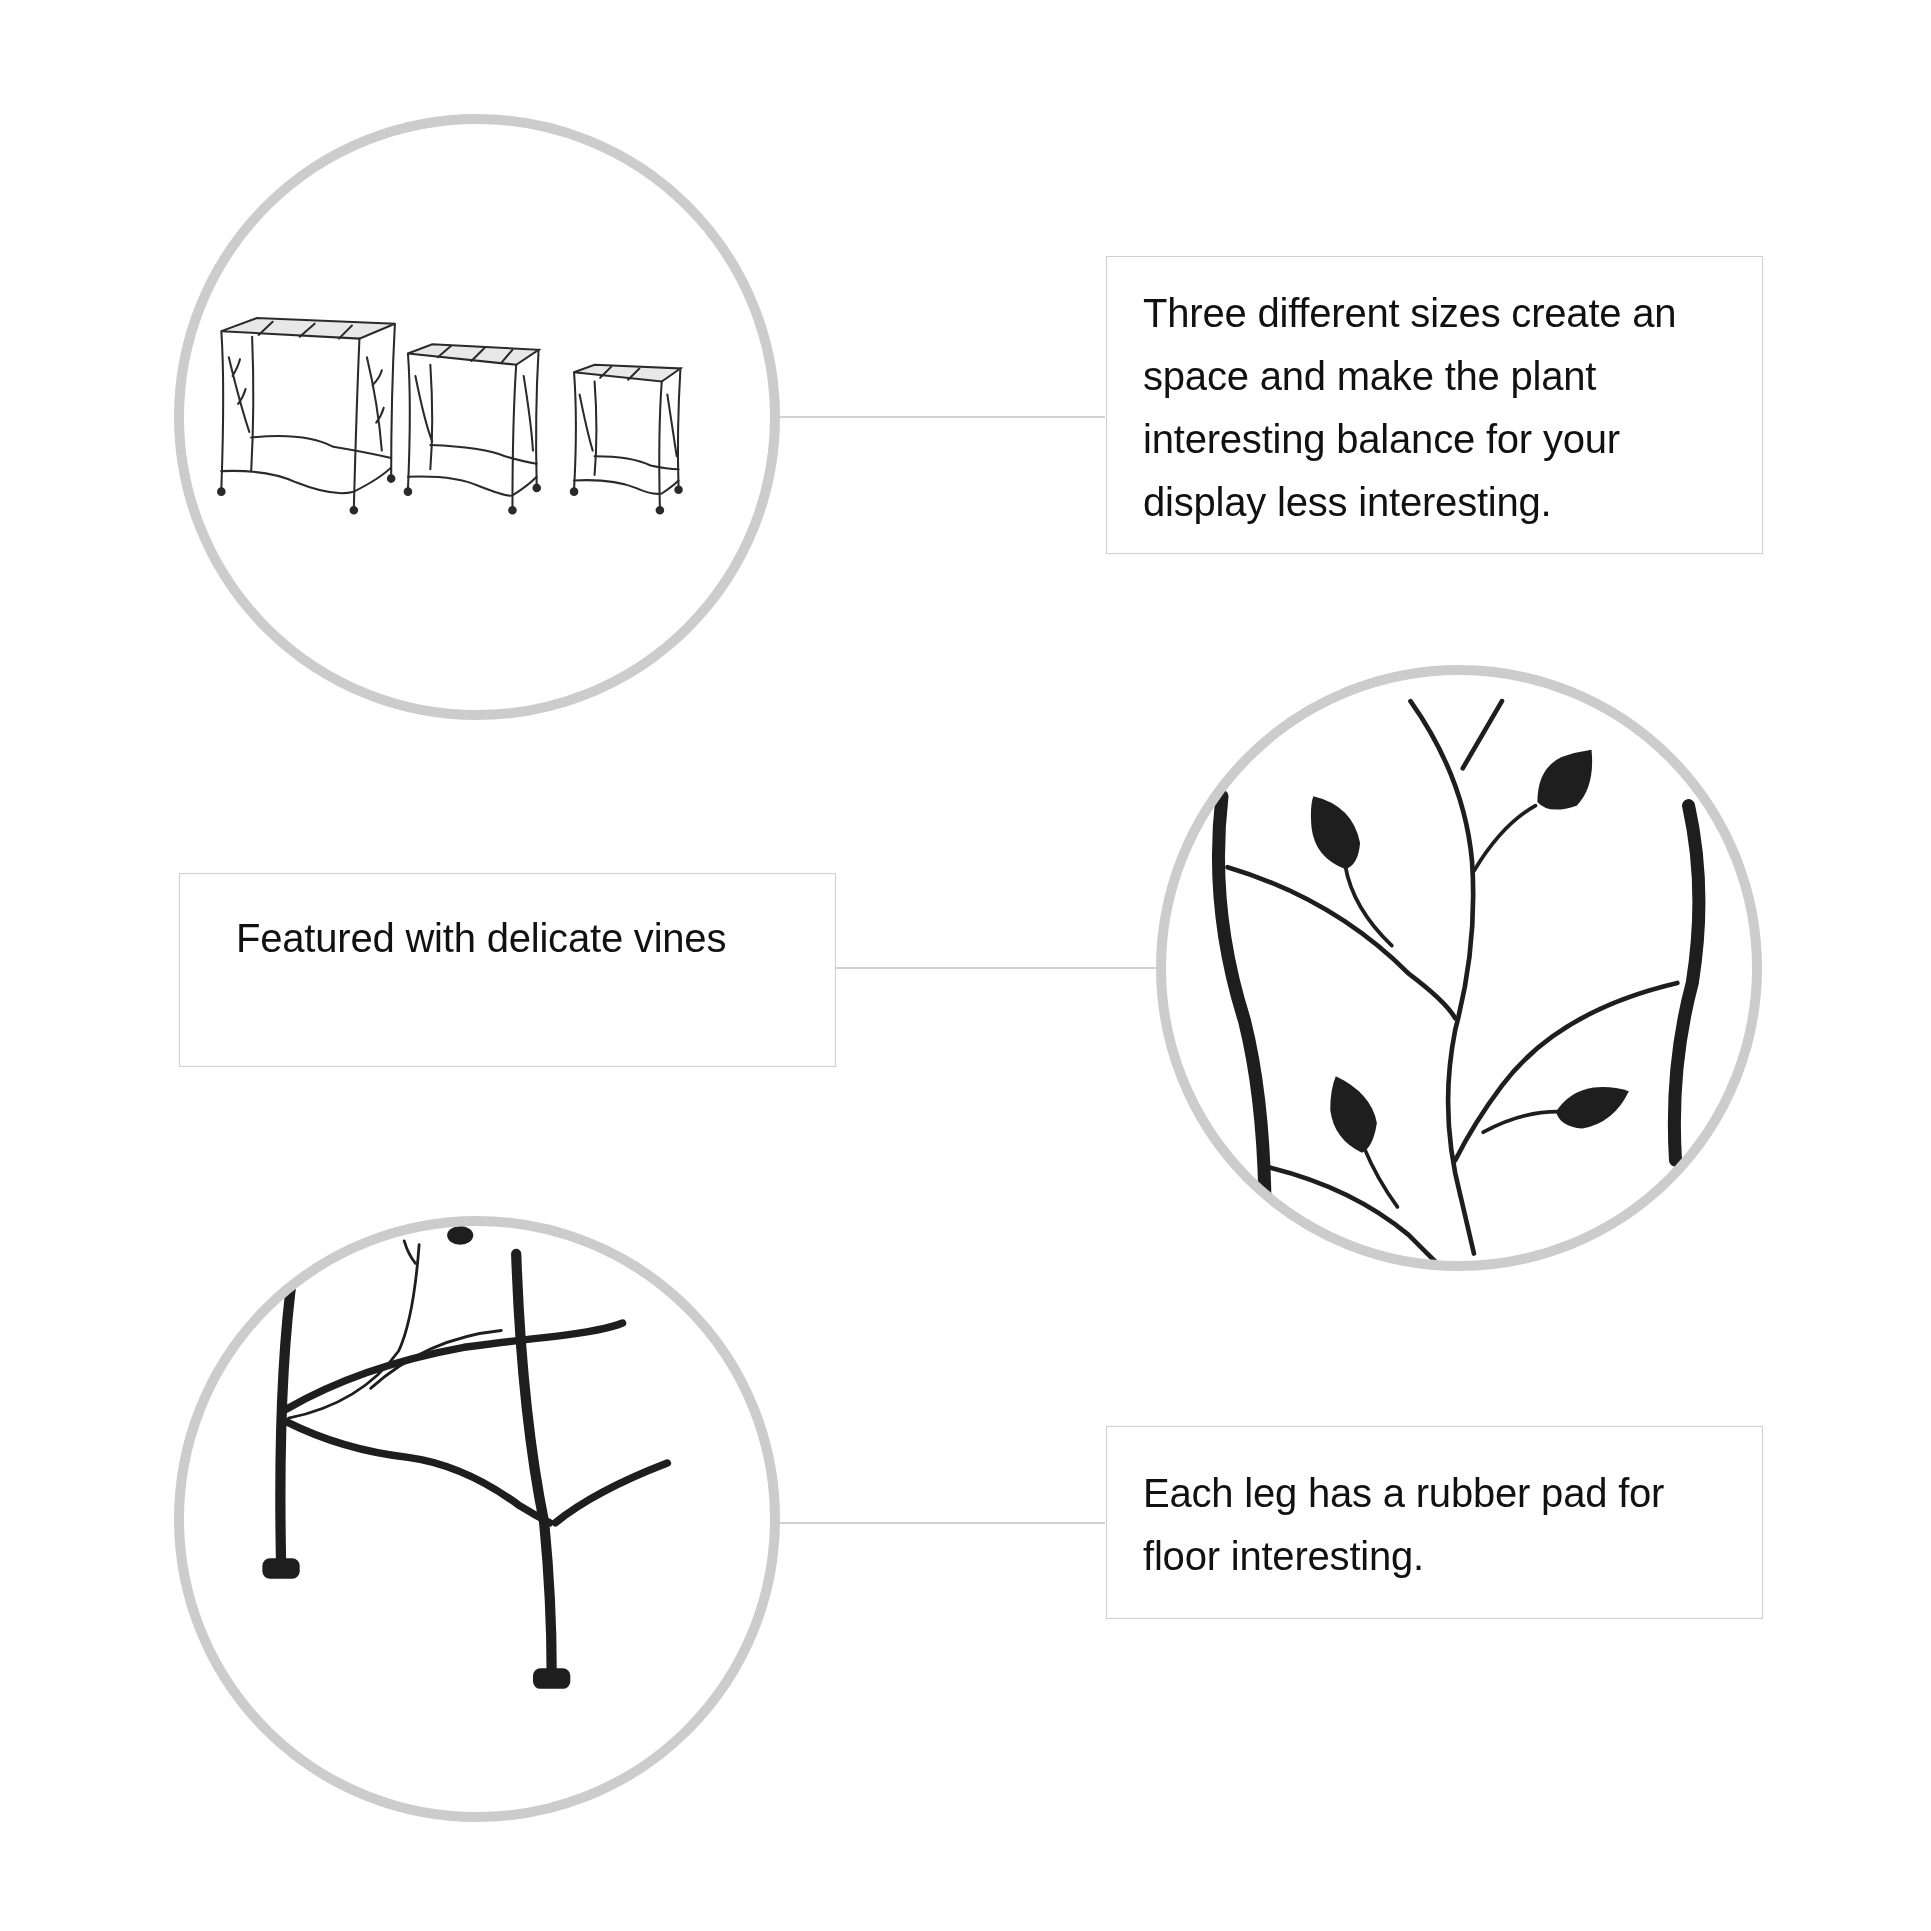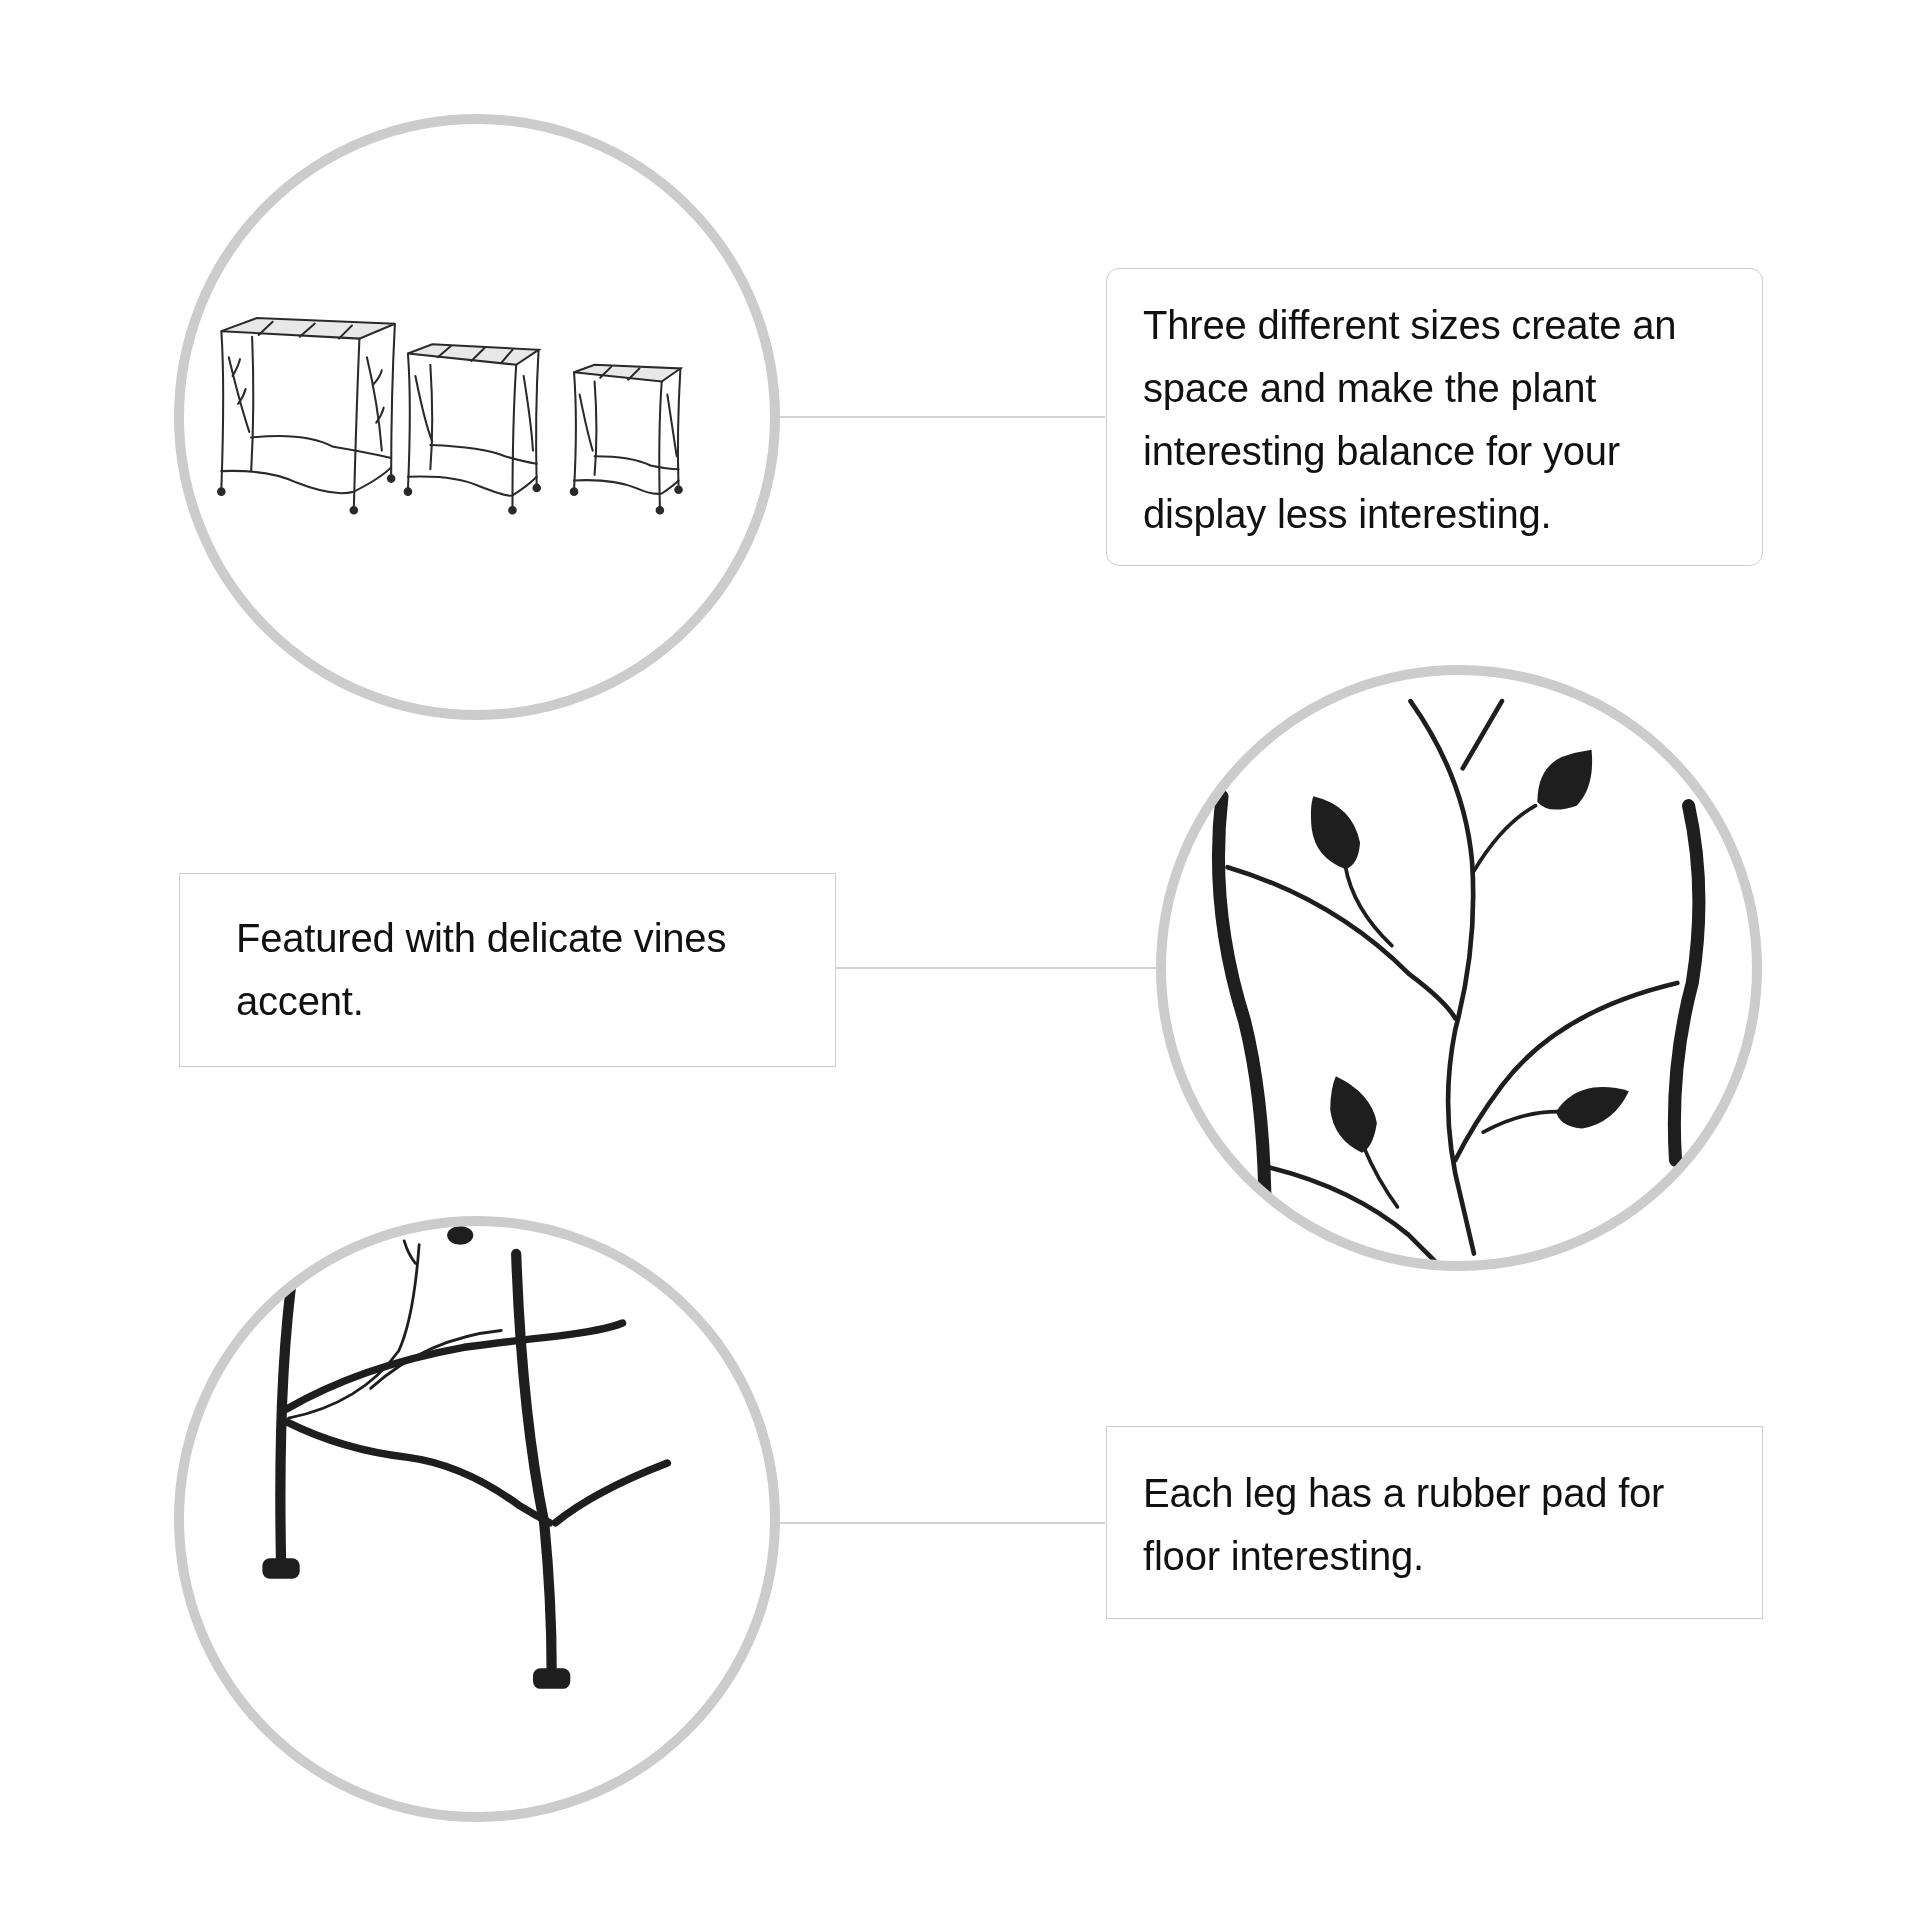--- a/index.html
+++ b/index.html
@@ -56,30 +56,29 @@
       <path d="M440 356 Q480 356 500 366 Q518 370 530 370"></path>
       <path d="M418 382 Q460 380 484 390 Q502 398 512 396 Q524 388 530 382"></path>
       <path d="M424 290 Q432 330 438 350 M518 290 Q524 330 528 356"></path>
       <circle cx="418" cy="394" r="3.5" fill="#2a2a2a"></circle>
       <circle cx="510" cy="414" r="3.5" fill="#2a2a2a"></circle>
       <circle cx="530" cy="392" r="3.5" fill="#2a2a2a"></circle>
     </g>
   </svg>
 </div>
 <div class="connector" style="left:780px; top:416px; width:325px;"></div>
-<div class="callout" style="left:1106px; top:268px; width:657px; height:298px; padding:25px 0 0 36px;border-radius:13px;">
+<div class="callout" style="left:1106px; top:256px; width:657px; height:298px; padding:25px 0 0 36px;">
   <p>Three different sizes create an</p>
   <p>space and make the plant</p>
   <p>interesting balance for your</p>
   <p>display less interesting.</p>
 </div>
 
 <div class="callout" style="left:179px; top:873px; width:657px; height:194px; padding:33px 0 0 56px;">
   <p>Featured with delicate vines</p>
-  <p>accent.</p>
 </div>
 <div class="connector" style="left:835px; top:967px; width:324px;"></div>
 <div class="circle" style="left:1156px; top:665px;">
   <svg viewBox="0 0 628 628">
     <g fill="none" stroke="#1e1e1e" stroke-linecap="round">
 
       <path d="M60 130 Q46 250 84 370 Q104 450 106 560" stroke-width="14"></path>
       <path d="M560 140 Q580 230 564 330 Q540 420 546 520" stroke-width="14"></path>
 
       <path d="M262 28 Q320 110 328 200 Q334 290 310 380 Q292 470 316 560 L330 620" stroke-width="5"></path>

